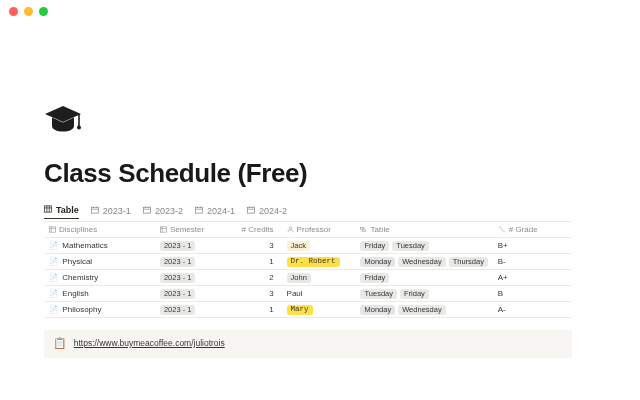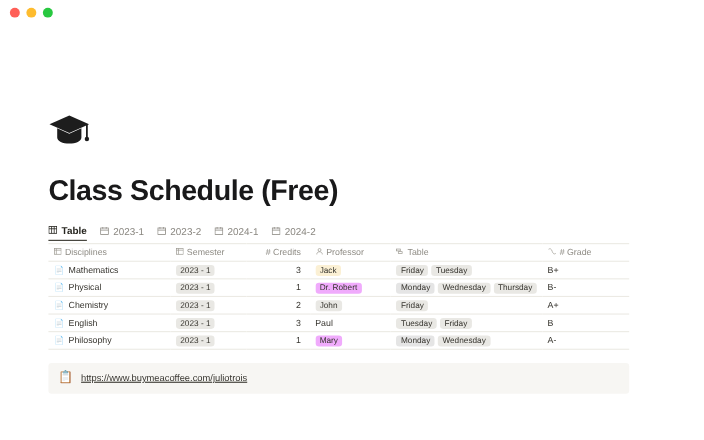--- a/index.html
+++ b/index.html
@@ -158,21 +158,21 @@
     padding: 0.5px 4px;
     border-radius: 3px;
     font-size: 7.5px;
     line-height: 9px;
     color: #37352f;
     white-space: nowrap;
   }
   .pill-gray { background: #e9e8e4; }
   .pill-yellow { background: #fbf0d4; }
   .pill-orange { background: #e5e5e5; }
-  .pill-red { background: #f0abfc; }
+  .pill-red { background: #fde047; font-family: Liberation Mono, monospace; }
 
   
   .callout {
     margin-top: 12px;
     background: #f7f6f3;
     border-radius: 3px;
     padding: 7px 9px 8px 9px;
     display: flex;
     gap: 7px;
     align-items: flex-start;

